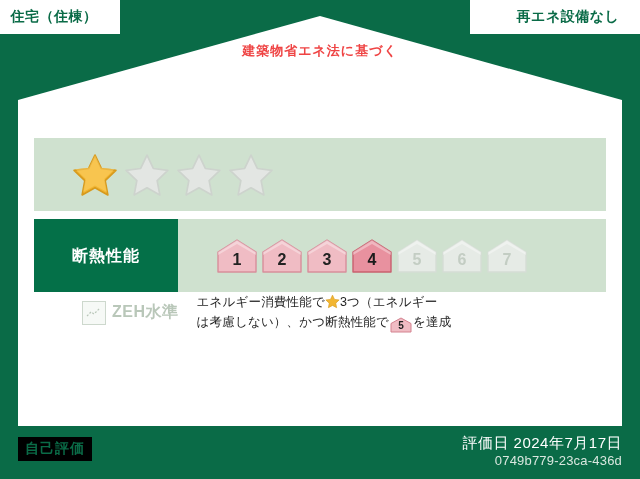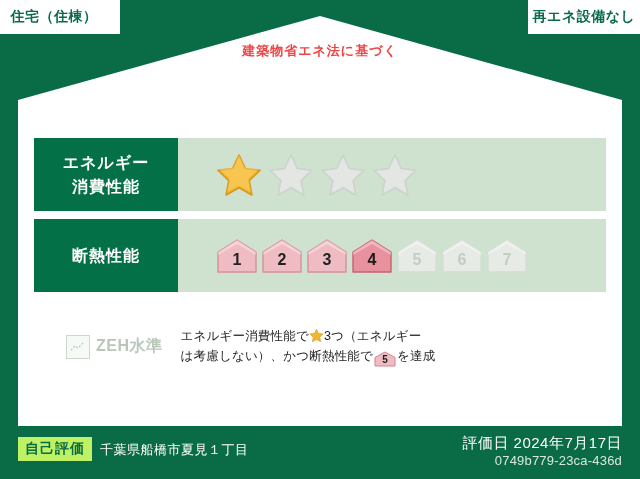--- a/index.html
+++ b/index.html
@@ -31,21 +31,21 @@
     font-weight: bold;
     font-size: 14px;
     letter-spacing: 0.5px;
     display: flex;
     align-items: center;
     justify-content: center;
     height: 34px;
     z-index: 6;
   }
   .corner-tag.left  { left: 0;  width: 108px; padding-right: 12px; }
-  .corner-tag.right { right: 0; width: 112px; }
+  .corner-tag.right { right: 0; width: 144px; padding-left: 26px; }
 
   
   .card {
     position: absolute;
     left: 18px;
     top: 16px;
     width: 604px;
     height: 410px;
     background: #ffffff;
     z-index: 3;
@@ -140,25 +140,25 @@
     color: #222222;
     padding-bottom: 6px;
   }
   .house.inactive .house-num { color: #c3cdc3; }
   .house.active .house-num { color: #1a1a1a; }
 
   
   .note {
     position: absolute;
     left: 0;
-    top: 310px;
+    top: 276px;
     width: 512px;
     display: flex;
     align-items: center;
-    padding-left: 48px;
+    padding-left: 64px;
     box-sizing: border-box;
   }
   .zeh {
     display: flex;
     align-items: center;
     gap: 6px;
     flex: 0 0 auto;
     margin-right: 18px;
   }
   .zeh-icon {
@@ -207,21 +207,21 @@
     bottom: 0;
     width: 640px;
     height: 53px;
     z-index: 5;
     color: #ffffff;
   }
   .self-eval {
     position: absolute;
     left: 18px;
     top: 11px;
-    background: #bef264;
+    background: #000000;
     color: #0a6b47;
     font-size: 14px;
     font-weight: bold;
     letter-spacing: 1px;
     padding: 3px 7px;
   }
   .address {
     position: absolute;
     left: 100px;
     top: 15px;
@@ -258,26 +258,20 @@
   <div class="card">
     <div class="card-inner">
 
       <div class="title-block">
         <div class="title-sub">建築物省エネ法に基づく</div>
       </div>
 
       <div class="rows">
 
         <div class="row">
-          <div class="row-label">
-            <div>
-              <span>エネルギー</span>
-              <span>消費性能</span>
-            </div>
-          </div>
           <div class="row-value">
             <div class="stars" id="stars">
                 <span class="star"><svg viewBox="0 0 24 24" width="46" height="46" aria-hidden="true">
                     <polygon points="12,1.6 15.3,8.6 22.9,9.6 17.3,14.9 18.7,22.4 12,18.7 5.3,22.4 6.7,14.9 1.1,9.6 8.7,8.6" fill="#f2b632" stroke="#d79a1d" stroke-width="0.9" stroke-linejoin="round"></polygon>
                     <polygon points="12,1.6 15.3,8.6 22.9,9.6 17.3,14.9 18.7,22.4 12,18.7 5.3,22.4 6.7,14.9 1.1,9.6 8.7,8.6" fill="#ffd874" opacity="0.45" transform="translate(0,-0.8) scale(0.93) translate(0.9,0.9)"></polygon>
                   </svg></span>
                 <span class="star"><svg viewBox="0 0 24 24" width="46" height="46" aria-hidden="true">
                     <polygon points="12,1.6 15.3,8.6 22.9,9.6 17.3,14.9 18.7,22.4 12,18.7 5.3,22.4 6.7,14.9 1.1,9.6 8.7,8.6" fill="#e3e6e3" stroke="#cdd3cd" stroke-width="0.9" stroke-linejoin="round"></polygon>
                   </svg></span>
                 <span class="star"><svg viewBox="0 0 24 24" width="46" height="46" aria-hidden="true">
@@ -370,18 +364,17 @@
                 <polygon points="1,6.5 11,1 21,6.5 21,15 1,15" fill="#f0bcc4" stroke="#d4828f" stroke-width="1"></polygon>
               </svg><b>5</b></span><span>を達成</span>
         </div>
       </div>
 
     </div>
   </div>
 
   <div class="footer">
     <div class="self-eval">自己評価</div>
-    <div class="address">千葉県船橋市夏見１丁目</div>
     <div class="eval-date">評価日 2024年7月17日</div>
     <div class="eval-id">0749b779-23ca-436d</div>
   </div>
 
 </div>
 
 </body></html>

